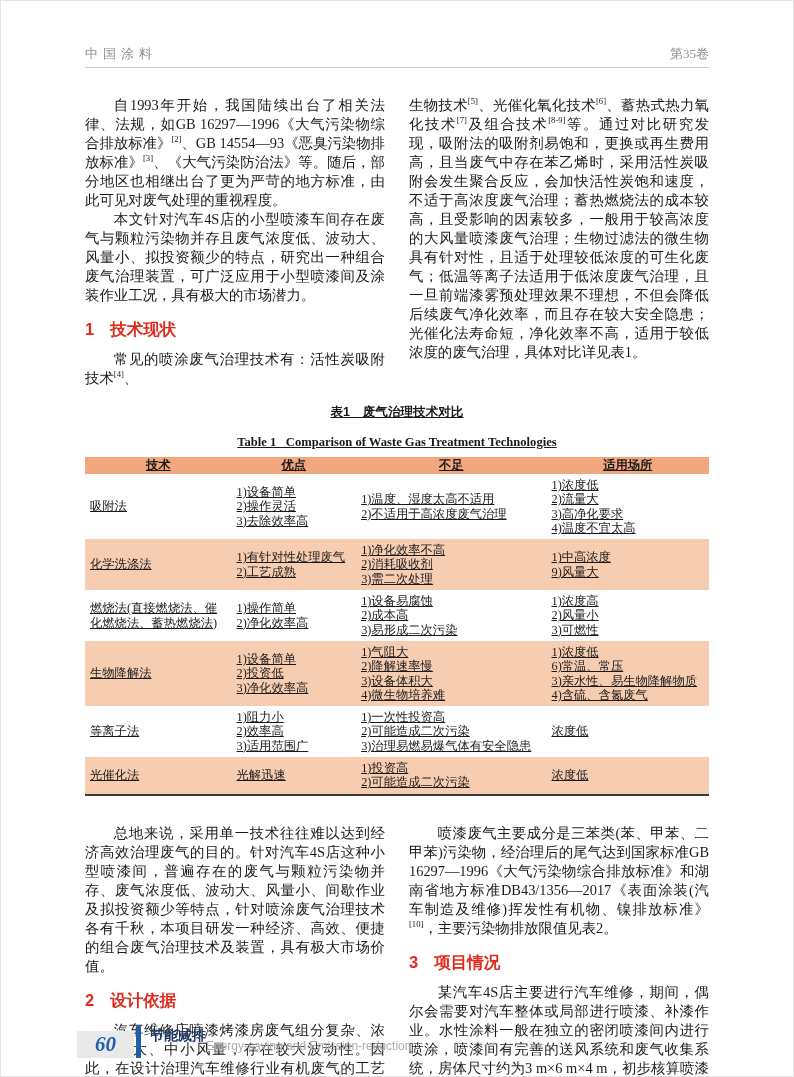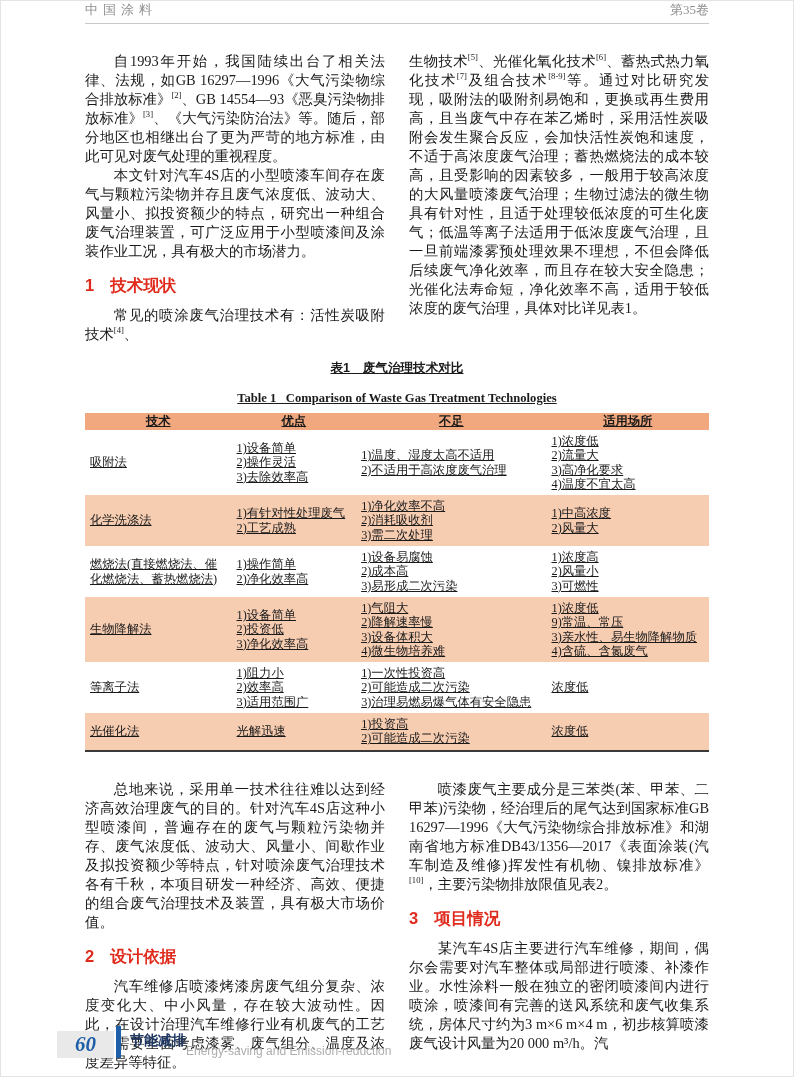--- a/index.html
+++ b/index.html
@@ -15,20 +15,21 @@
   .page{
     position:relative;
     width:794px;height:1077px;
     background:#fff;
     border:1px solid #E4E4E4;
     overflow:hidden;
   }
   .inner{padding:0 84px;}
   
   .pagehead{
+    margin-top:44px;
     display:flex;justify-content:space-between;align-items:flex-end;
     color:#8F8F8F;font-size:13px;
     border-bottom:1px solid #C9C9C9;
     padding-bottom:4px;
   }
   .journal{letter-spacing:5px;}
   
   .cols{display:flex;gap:24px;margin-top:28px;}
   .col{width:306px;}
   p{
@@ -66,22 +67,22 @@
     text-align:center;vertical-align:middle;
   }
   tbody tr:nth-child(even){background:var(--tbl-stripe);}
   tbody td{
     padding:4px 5px;vertical-align:middle;line-height:14.3px;
     text-align:left;
   }
   col.c1{width:147px;}col.c2{width:125px;}col.c3{width:191px;}col.c4{width:163px;}
   
   .footer{
-    position:absolute;left:56px;bottom:18px;
-    display:flex;align-items:flex-end;
+    position:absolute;left:76px;bottom:18px;
+    display:flex;align-items:flex-start;
   }
   .numbox{
     background:#E9E9E9;width:57px;height:27px;margin-top:5px;
     display:flex;align-items:center;justify-content:center;
   }
   .pagenum{
     color:var(--accent-blue);
     font-style:italic;font-weight:bold;font-size:21px;
   }
   .vbar{width:5px;height:32px;background:var(--accent-blue);margin-left:2px;margin-right:9px;}
@@ -169,21 +170,21 @@
                 <div>1)有针对性处理废气</div>
                 <div>2)工艺成熟</div>
               </td>
               <td>
                 <div>1)净化效率不高</div>
                 <div>2)消耗吸收剂</div>
                 <div>3)需二次处理</div>
               </td>
               <td>
                 <div>1)中高浓度</div>
-                <div>2)风量大</div>
+                <div>9)风量大</div>
               </td>
             </tr>
             <tr>
               <td>
                 <div>燃烧法(直接燃烧法、催化燃烧法、蓄热燃烧法)</div>
               </td>
               <td>
                 <div>1)操作简单</div>
                 <div>2)净化效率高</div>
               </td>
@@ -208,21 +209,21 @@
                 <div>3)净化效率高</div>
               </td>
               <td>
                 <div>1)气阻大</div>
                 <div>2)降解速率慢</div>
                 <div>3)设备体积大</div>
                 <div>4)微生物培养难</div>
               </td>
               <td>
                 <div>1)浓度低</div>
-                <div>9)常温、常压</div>
+                <div>6)常温、常压</div>
                 <div>3)亲水性、易生物降解物质</div>
                 <div>4)含硫、含氮废气</div>
               </td>
             </tr>
             <tr>
               <td>
                 <div>等离子法</div>
               </td>
               <td>
                 <div>1)阻力小</div>

